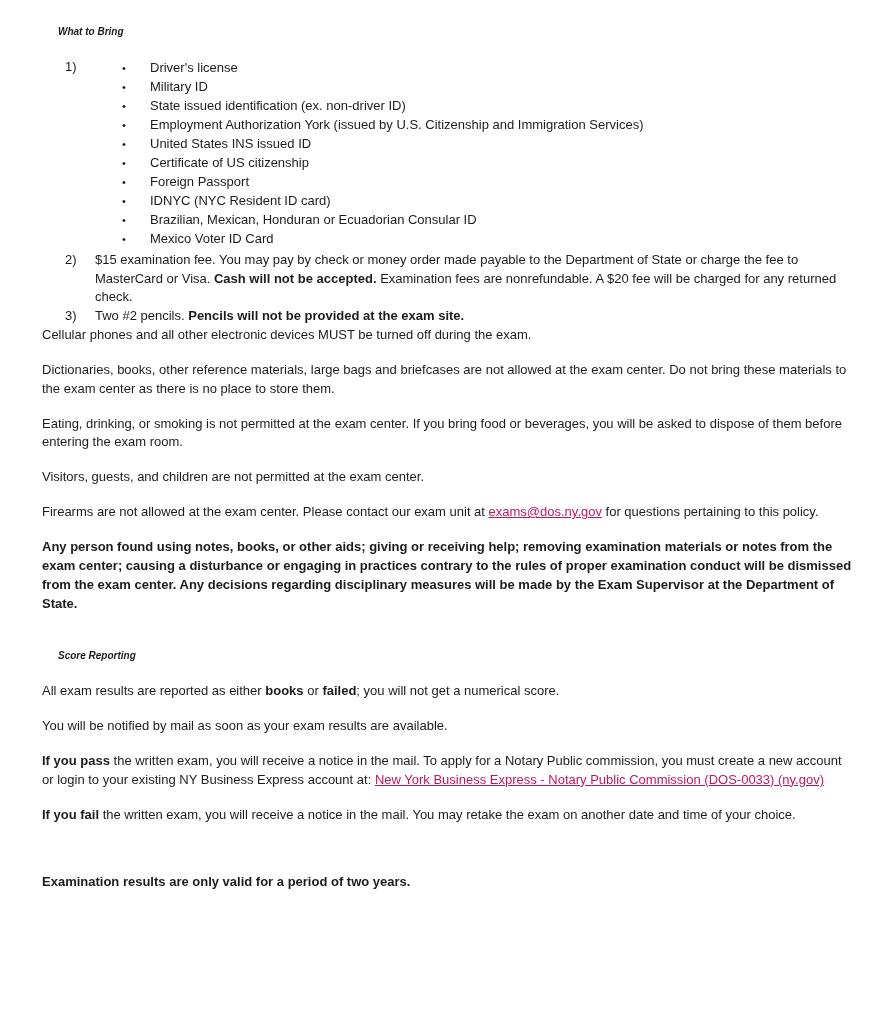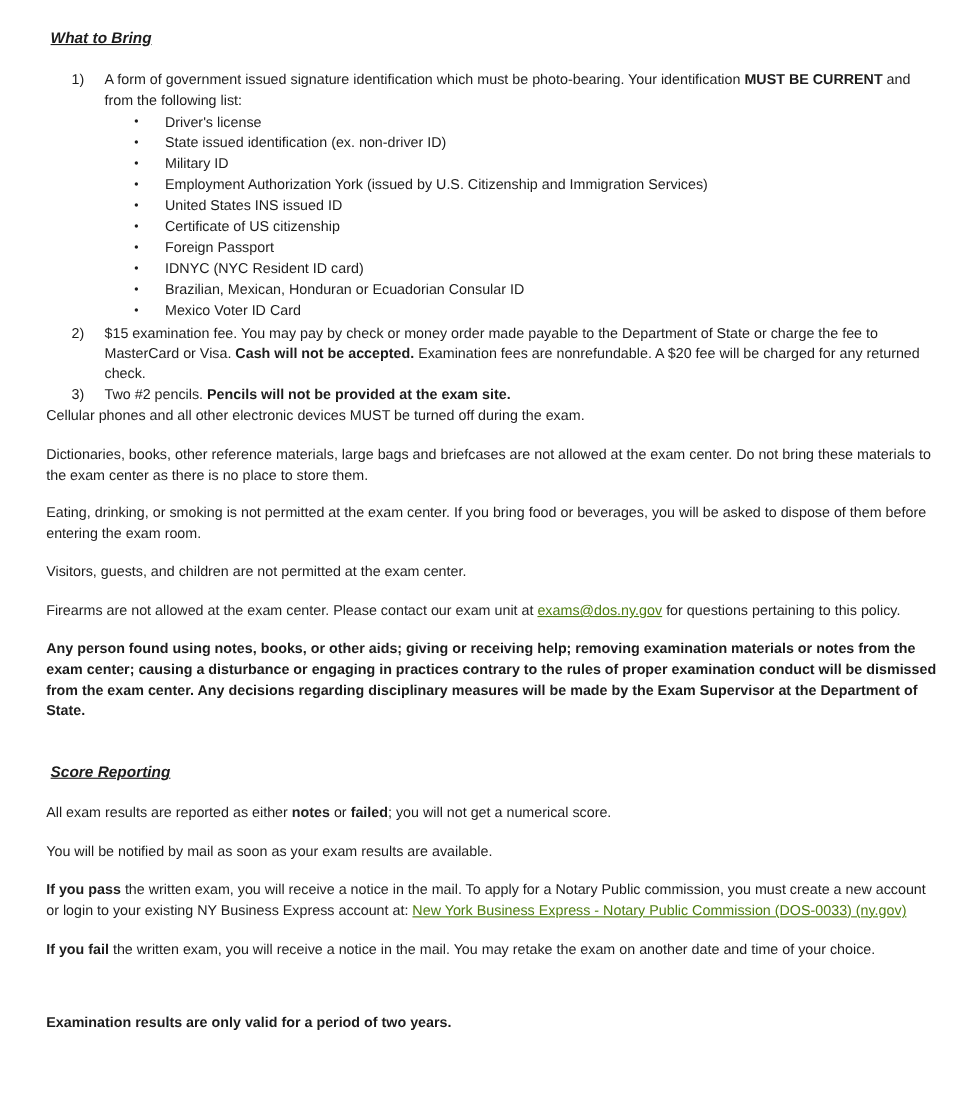--- a/index.html
+++ b/index.html
@@ -15,36 +15,35 @@
     font-size: 13px;
     color: #1c1c1c;
     -webkit-font-smoothing: antialiased;
   }
   .page {
     padding: 25px 20px 0 42px;
     box-sizing: border-box;
     width: 872px;
   }
   .heading {
-    font-size: 14px;
+    font-size: 10px;
     font-weight: bold;
     font-style: italic;
-    text-decoration: underline;
-    margin: 0 0 20px 4px;
+    margin: 0 0 20px 16px;
     line-height: 1.3;
   }
   .heading.mt { margin-top: 36px; }
   .para {
     margin: 0 0 16px 0;
     line-height: 1.45;
   }
   .para.last { margin-bottom: 0; margin-top: 48px; }
   .b { font-weight: bold; }
   .link {
-    color: #4d7c0f;
+    color: #be185d;
     text-decoration: underline;
     cursor: pointer;
   }
   .oli {
     display: flex;
     padding-left: 23px;
     line-height: 1.45;
   }
   .num {
     flex: none;
@@ -73,25 +72,24 @@
 </head>
 <body>
 
 <div class="page">
 
   <div class="heading">What to Bring</div>
 
   <div class="oli">
     <span class="num">1)</span>
     <div class="oli-body">
-      <div><span>A form of government issued signature identification which must be photo-bearing. Your identification </span><span class="b">MUST BE CURRENT</span><span> and from the following list:</span></div>
       <ul class="bullets">
           <li>Driver's license</li>
+          <li>Military ID</li>
           <li>State issued identification (ex. non-driver ID)</li>
-          <li>Military ID</li>
           <li>Employment Authorization York (issued by U.S. Citizenship and Immigration Services)</li>
           <li>United States INS issued ID</li>
           <li>Certificate of US citizenship</li>
           <li>Foreign Passport</li>
           <li>IDNYC (NYC Resident ID card)</li>
           <li>Brazilian, Mexican, Honduran or Ecuadorian Consular ID</li>
           <li>Mexico Voter ID Card</li>
         </ul>
     </div>
   </div>
@@ -118,21 +116,21 @@
   <p class="para"><span>Eating, drinking, or smoking is not permitted at the exam center. If you bring food or beverages, you will be asked to dispose of them before entering the exam room.</span></p>
 
   <p class="para"><span>Visitors, guests, and children are not permitted at the exam center.</span></p>
 
   <p class="para"><span>Firearms are not allowed at the exam center. Please contact our exam unit at </span><a href="#" class="link">exams@dos.ny.gov</a><span> for questions pertaining to this policy.</span></p>
 
   <p class="para"><span class="b">Any person found using notes, books, or other aids; giving or receiving help; removing examination materials or notes from the exam center; causing a disturbance or engaging in practices contrary to the rules of proper examination conduct will be dismissed from the exam center. Any decisions regarding disciplinary measures will be made by the Exam Supervisor at the Department of State.</span></p>
 
   <div class="heading mt">Score Reporting</div>
 
-  <p class="para"><span>All exam results are reported as either </span><span class="b">notes</span><span> or </span><span class="b">failed</span><span>; you will not get a numerical score.</span></p>
+  <p class="para"><span>All exam results are reported as either </span><span class="b">books</span><span> or </span><span class="b">failed</span><span>; you will not get a numerical score.</span></p>
 
   <p class="para"><span>You will be notified by mail as soon as your exam results are available.</span></p>
 
   <p class="para"><span class="b">If you pass</span><span> the written exam, you will receive a notice in the mail. To apply for a Notary Public commission, you must create a new account or login to your existing NY Business Express account at: </span><a href="#" class="link">New York Business Express - Notary Public Commission (DOS-0033) (ny.gov)</a></p>
 
   <p class="para"><span class="b">If you fail</span><span> the written exam, you will receive a notice in the mail. You may retake the exam on another date and time of your choice.</span></p>
 
   <p class="para last"><span class="b">Examination results are only valid for a period of two years.</span></p>
 
 </div>

